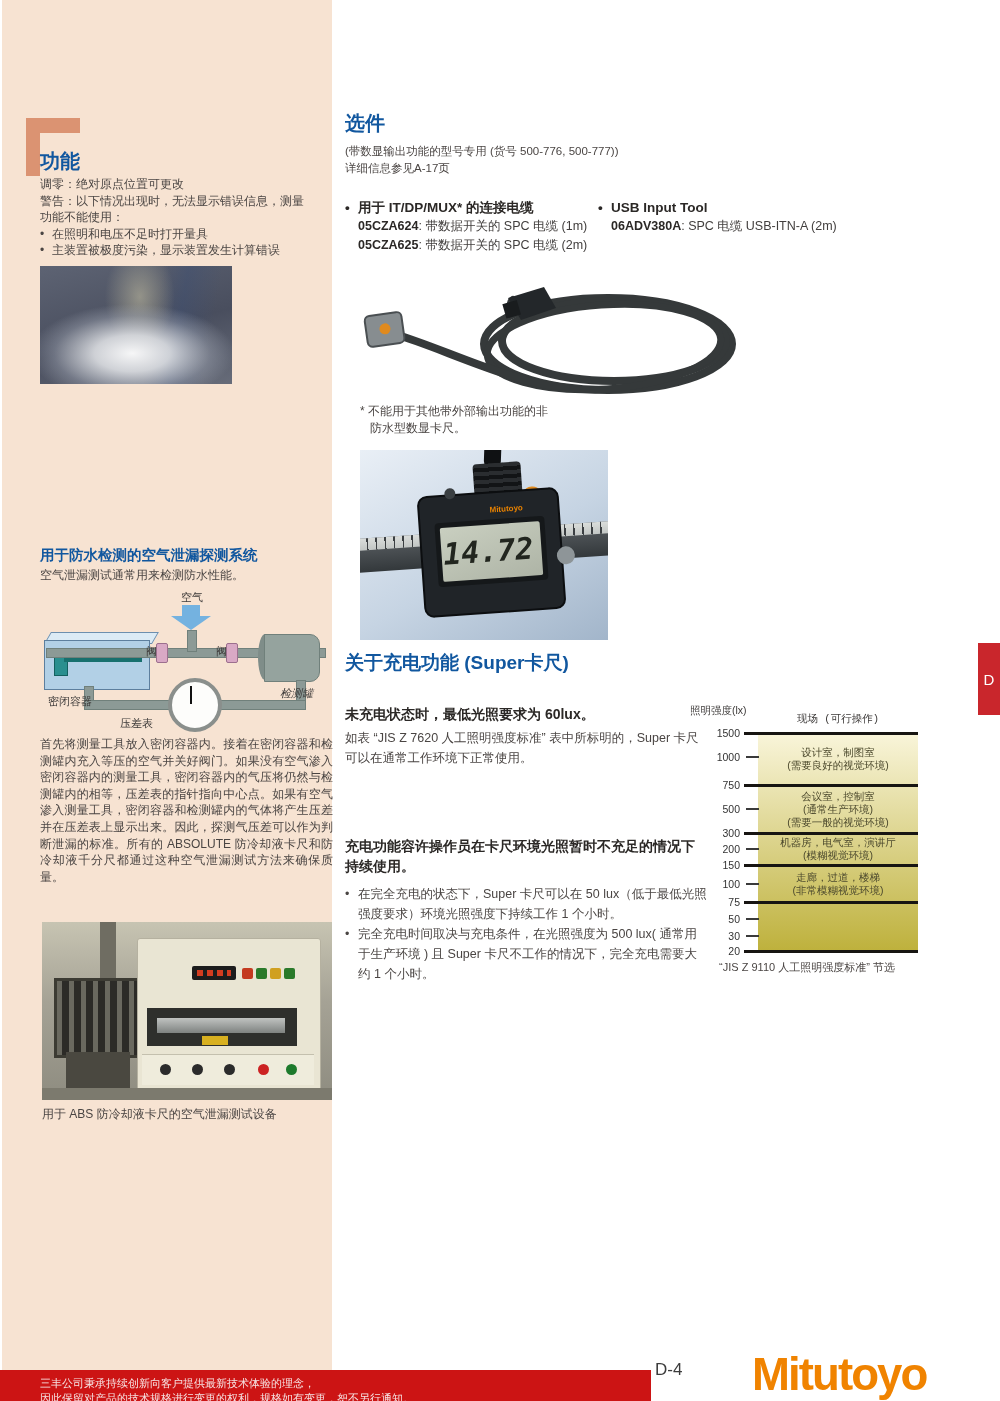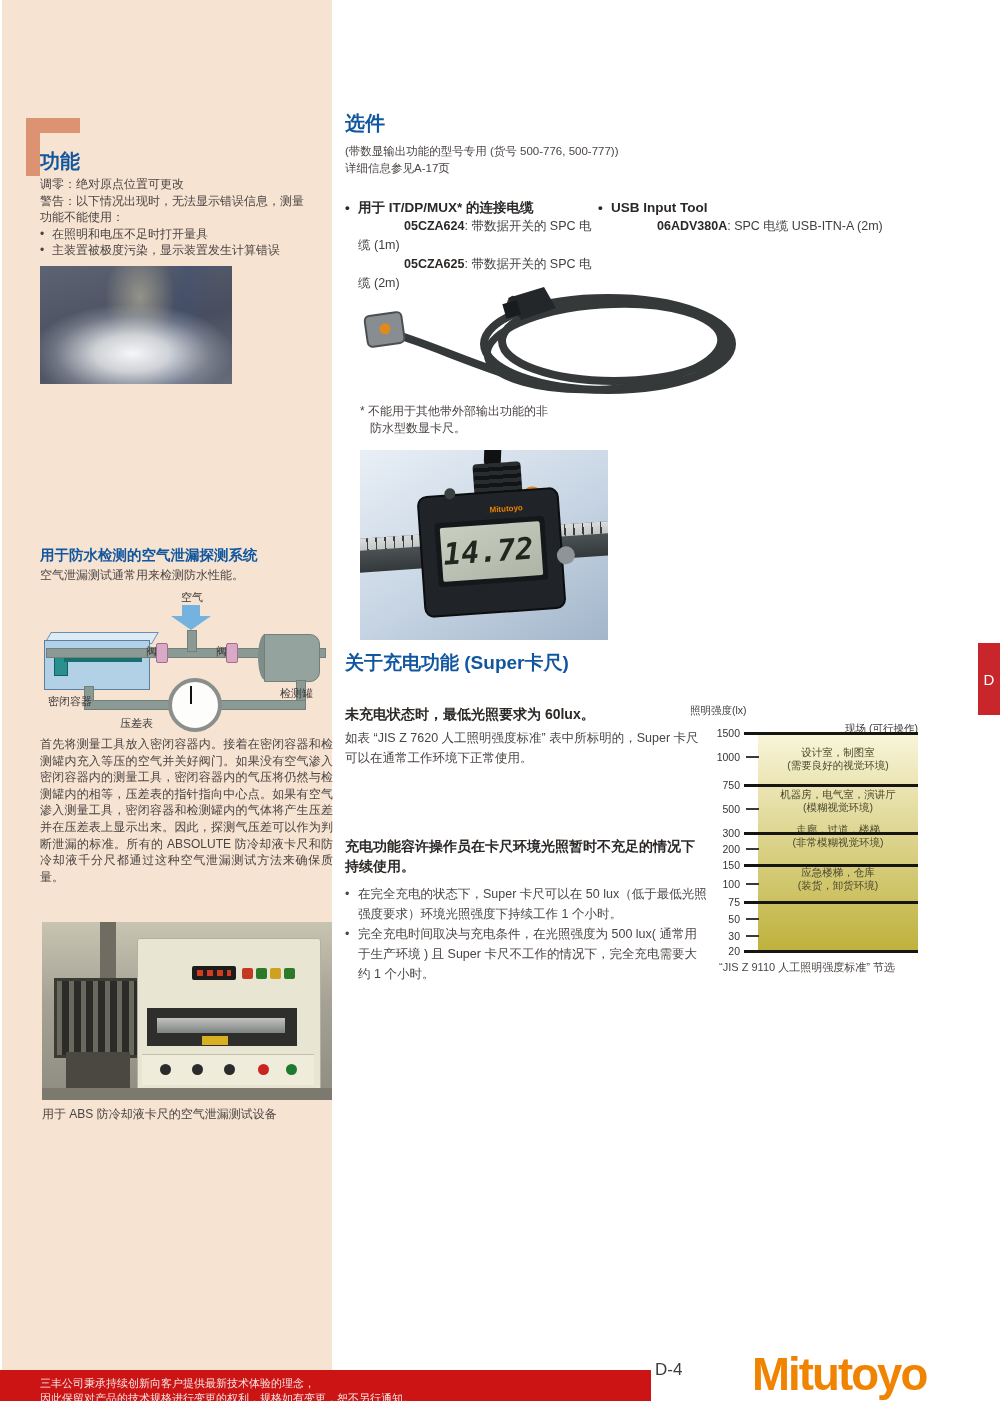--- a/index.html
+++ b/index.html
@@ -37,21 +37,21 @@
   .d-pipe-v{left:147px;top:40px;width:8px;height:20px;background:#8c9a96;border:1px solid #70807b;}
   .d-valve{top:53px;width:10px;height:18px;background:#d9a9c5;border:1px solid #9c6f8e;border-radius:2px;}
   .d-vlab{top:54px;}
   .d-boxtop{left:4px;top:42px;width:106px;height:10px;background:#dcebf5;border:1px solid #6d8fae;transform:skewX(-30deg);transform-origin:bottom left;}
   .d-box{left:4px;top:50px;width:104px;height:48px;background:#b2d0e6;border:1.5px solid #5d7f9e;}
   .d-calA{left:14px;top:60px;width:12px;height:24px;background:#2a8f8f;border:1px solid #14605f;}
   .d-calB{left:24px;top:68px;width:78px;height:4px;background:#17706e;}
   .d-boxlab{left:8px;top:104px;}
   .d-tankcapL{left:218px;top:44px;width:14px;height:46px;background:#7f8d89;border-radius:50%;}
   .d-tank{left:224px;top:44px;width:54px;height:46px;background:#95a39e;border-radius:0 10px 10px 0;border:1px solid #70807b;}
-  .d-tanklab{left:240px;top:96px;}
+  .d-tanklab{left:240px;top:96px;font-style:italic;}
   .d-down1{left:44px;top:96px;width:8px;height:16px;background:#8c9a96;border:1px solid #70807b;}
   .d-down2{left:256px;top:90px;width:8px;height:22px;background:#8c9a96;border:1px solid #70807b;}
   .d-pipe-b{left:44px;top:110px;width:220px;height:8px;background:#8c9a96;border:1px solid #70807b;}
   .d-gauge{left:128px;top:88px;width:46px;height:46px;background:#fdfdfb;border:4px solid #8a8f8c;border-radius:50%;}
   .d-needle{left:150px;top:96px;width:2px;height:18px;background:#111;}
   .d-gaugelab{left:80px;top:126px;text-align:center;}
 
   .air-par{left:40px;top:736px;width:293px;font-size:12px;line-height:16.6px;text-align:justify;color:#4a4543;}
 
   
@@ -72,21 +72,21 @@
   .m-stand{left:24px;top:130px;width:64px;height:42px;background:#4a4840;}
   .m-floor{left:0;bottom:0;width:290px;height:12px;background:#7c7a6e;}
   .m-cap{left:42px;top:1106px;font-size:12px;color:#4a4543;}
 
   
   .opt-title{left:345px;top:110px;font-size:20px;}
   .opt-sub{left:345px;font-size:11.5px;color:#4a4543;}
   .col{top:198px;font-size:12.5px;line-height:19px;}
   .col .head{font-size:13.5px;font-weight:bold;color:#2b2826;display:flex;}
   .col .head .b{width:13px;flex:0 0 13px;}
-  .col .mdl{font-weight:bold;color:#2b2826;margin-left:46px;}
+  .col .mdl{font-weight:bold;color:#2b2826;}
   .col .items{padding-left:13px;}
 
   .cablefig{left:358px;top:284px;width:385px;height:118px;}
   .footnote{left:360px;top:403px;font-size:12px;line-height:17px;color:#4a4543;}
   .footnote .l2{padding-left:10px;}
 
   
   .calfig{left:360px;top:450px;width:248px;height:190px;overflow:hidden;
      background:linear-gradient(150deg,#e9eff6 0%,#c6d4e3 55%,#a2b5ca 100%);}
   .cal-rot{left:0;top:0;width:248px;height:190px;transform:rotate(-4deg);}
@@ -109,21 +109,21 @@
   .chg-title{left:345px;top:650px;font-size:19px;}
   .chg-bold{left:345px;font-size:14px;font-weight:bold;color:#2b2826;line-height:20px;}
   .chg-text{left:345px;font-size:12.5px;line-height:20px;width:365px;color:#4a4543;}
   .cbul{display:flex;}
   .cbul .b{width:13px;flex:0 0 13px;}
   .cbul .t{flex:1;}
 
   
   .chart{left:688px;top:702px;width:238px;height:282px;font-size:10.5px;color:#3d3a39;}
   .ch-hl{left:2px;top:2px;}
-  .ch-hr{left:70px;top:20px;width:160px;text-align:right;}
+  .ch-hr{left:70px;top:10px;width:160px;text-align:center;font-family:Liberation Mono, monospace;}
   .plot{left:0;top:31px;width:238px;height:218px;}
   .bands{left:70px;top:0;width:160px;height:218px;background:linear-gradient(#f9f5da,#beb13c);}
   .band{display:flex;flex-direction:column;justify-content:center;align-items:center;
         text-align:center;line-height:13px;color:#4d4a2e;}
   .hline{left:56px;width:174px;height:2.5px;background:#171512;}
   .dash{left:58px;width:13px;height:2px;background:#3a3a3a;}
   .tick{left:0;width:52px;text-align:right;color:#333;}
   .ch-cap{left:0;top:258px;width:238px;text-align:center;font-size:11px;color:#4a4543;}
 
   
@@ -302,31 +302,32 @@
 
   <div class="abs chart">
     <div class="abs ch-hl">照明强度(lx)</div>
     <div class="abs ch-hr">现场 (可行操作)</div>
     <div class="abs plot">
       <div class="abs bands">
         <div class="band" style="height:52px">
           <span>设计室，制图室</span>
           <span>(需要良好的视觉环境)</span>
         </div>
+        <div class="band" style="height:48px">
+          <span>会议室，控制室</span>
+          <span>(通常生产环境)</span>
+          <span>(需要一般的视觉环境)</span>
+        </div>
         <div class="band" style="height:32px">
           <span>机器房，电气室，演讲厅</span>
           <span>(模糊视觉环境)</span>
         </div>
         <div class="band" style="height:37px">
           <span>走廊，过道，楼梯</span>
           <span>(非常模糊视觉环境)</span>
-        </div>
-        <div class="band" style="height:49px">
-          <span>应急楼梯，仓库</span>
-          <span>(装货，卸货环境)</span>
         </div>
       </div>
       <div class="abs hline" style="top:-1px"></div>
       <div class="abs hline" style="top:51px"></div>
       <div class="abs hline" style="top:99px"></div>
       <div class="abs hline" style="top:131px"></div>
       <div class="abs hline" style="top:168px"></div>
       <div class="abs hline" style="top:217px"></div>
       <div class="abs dash" style="top:23px"></div>
       <div class="abs dash" style="top:75px"></div>

